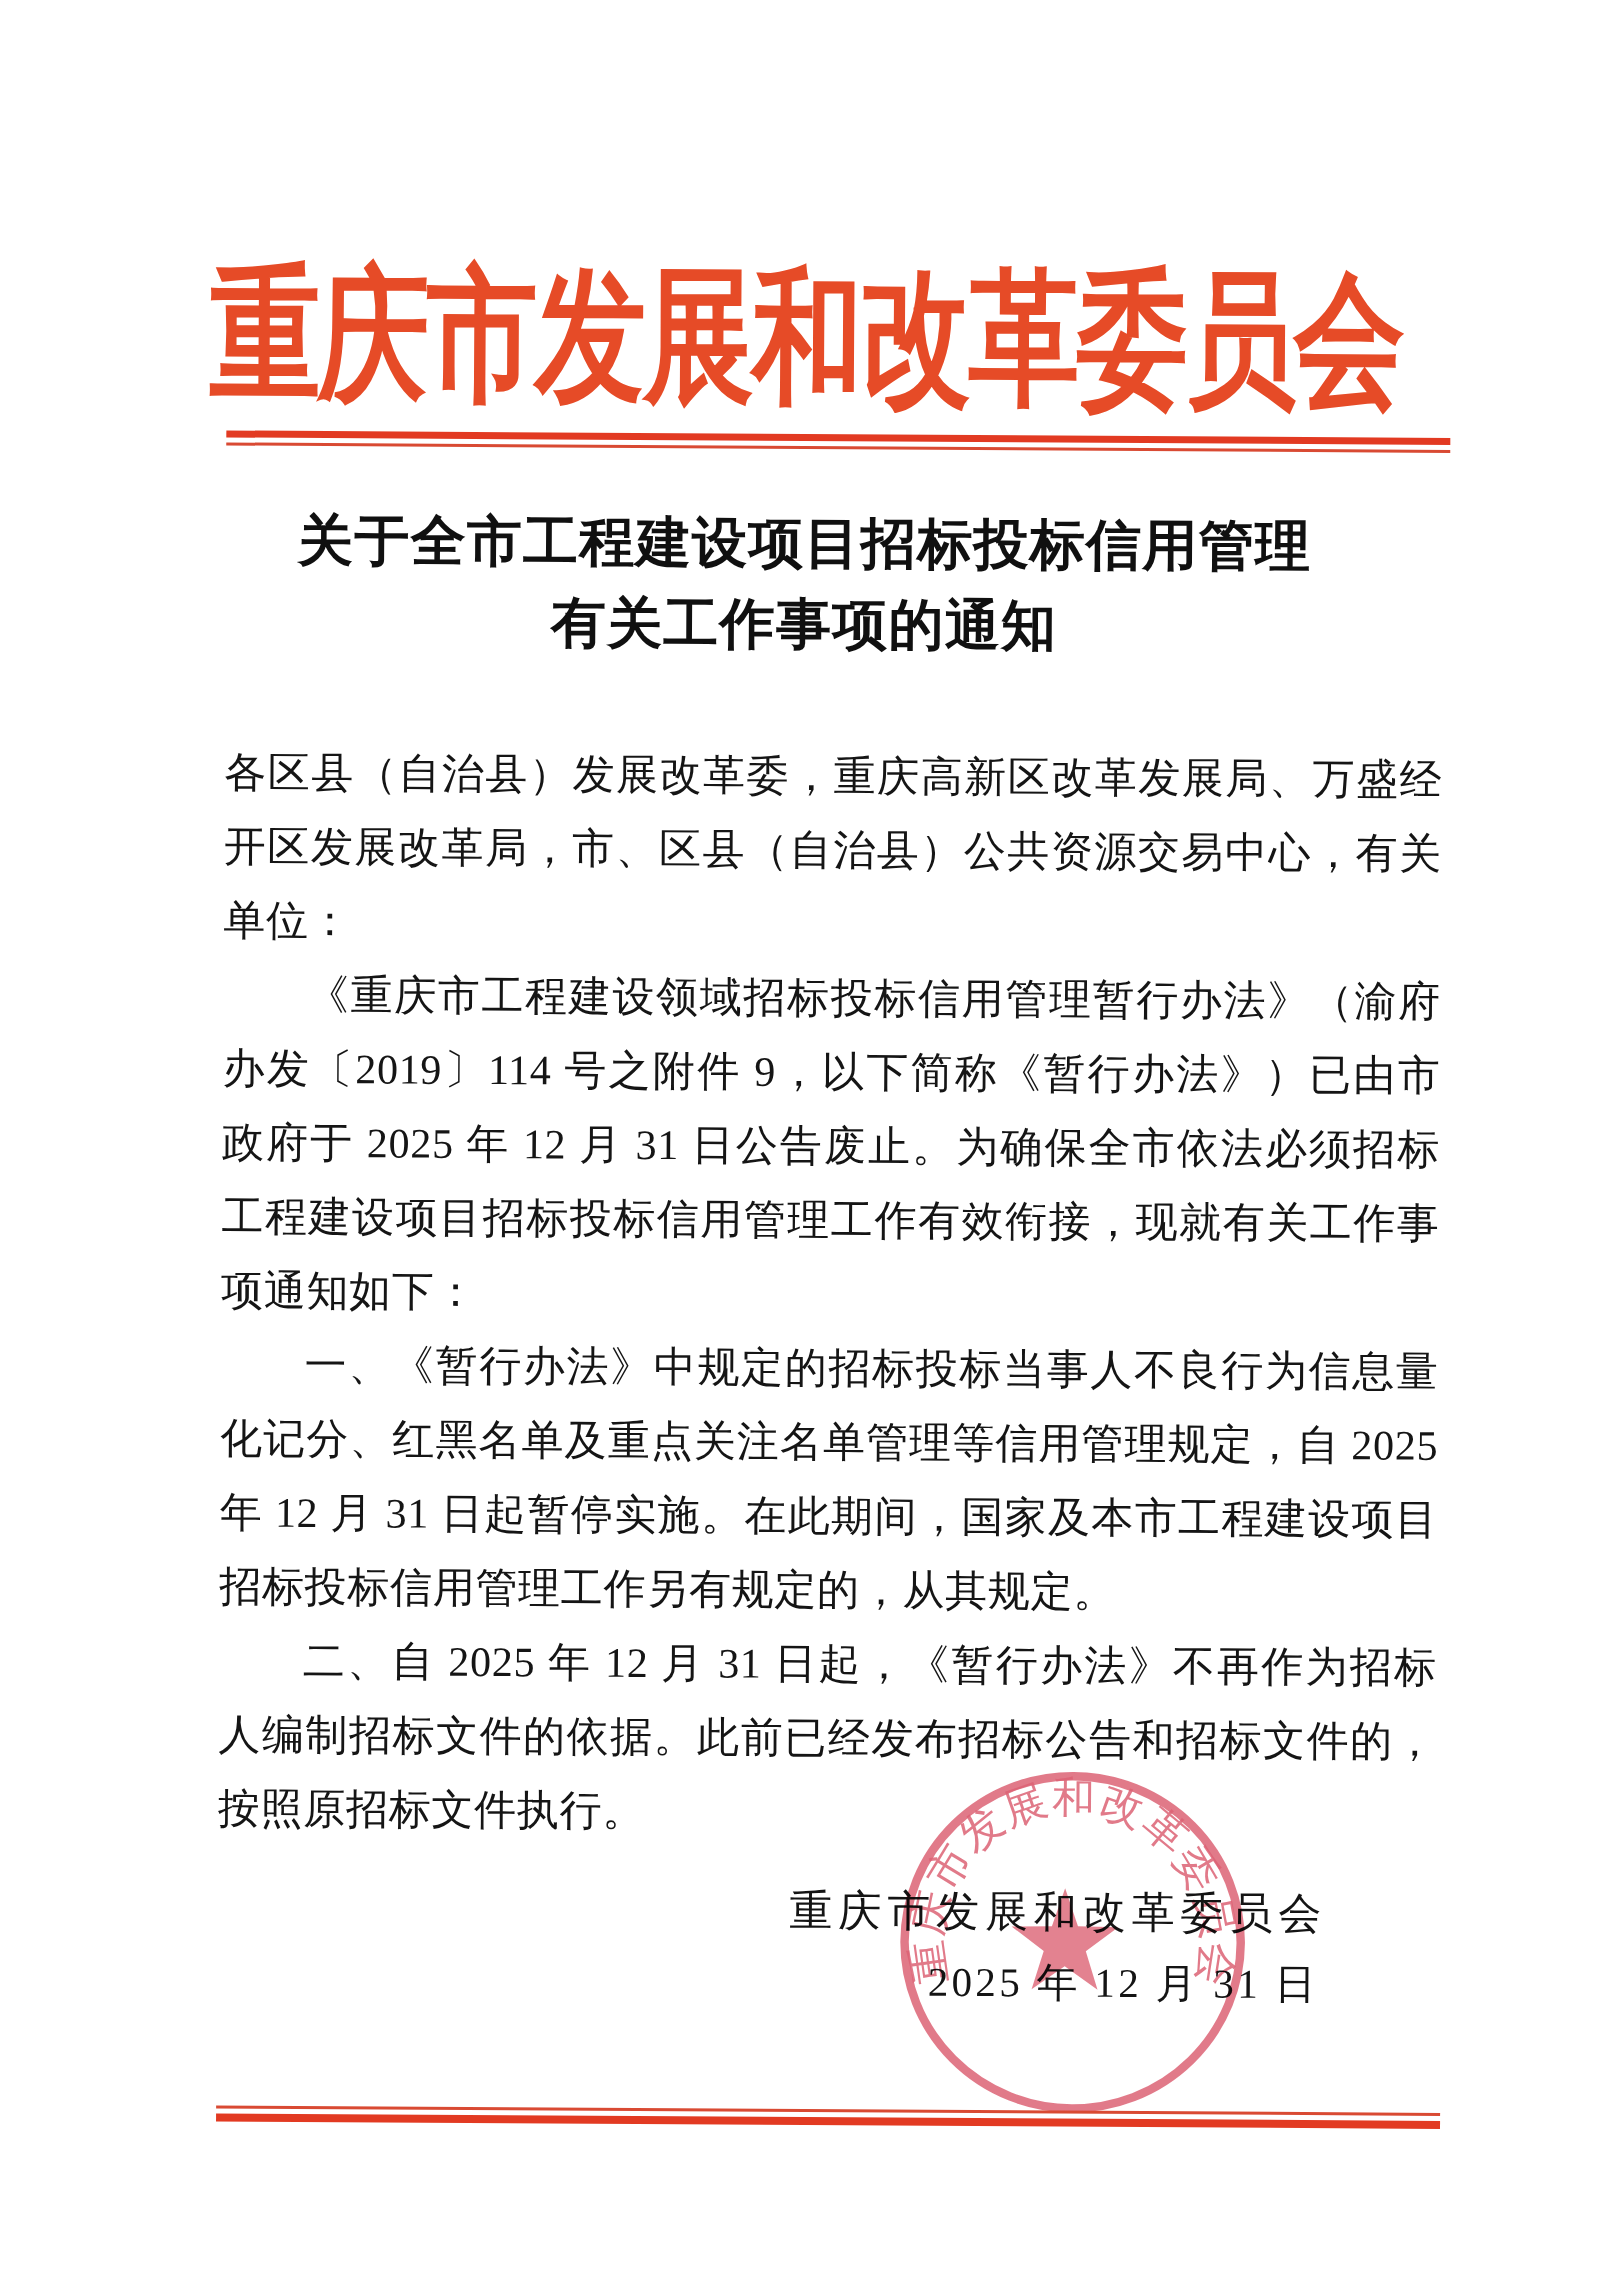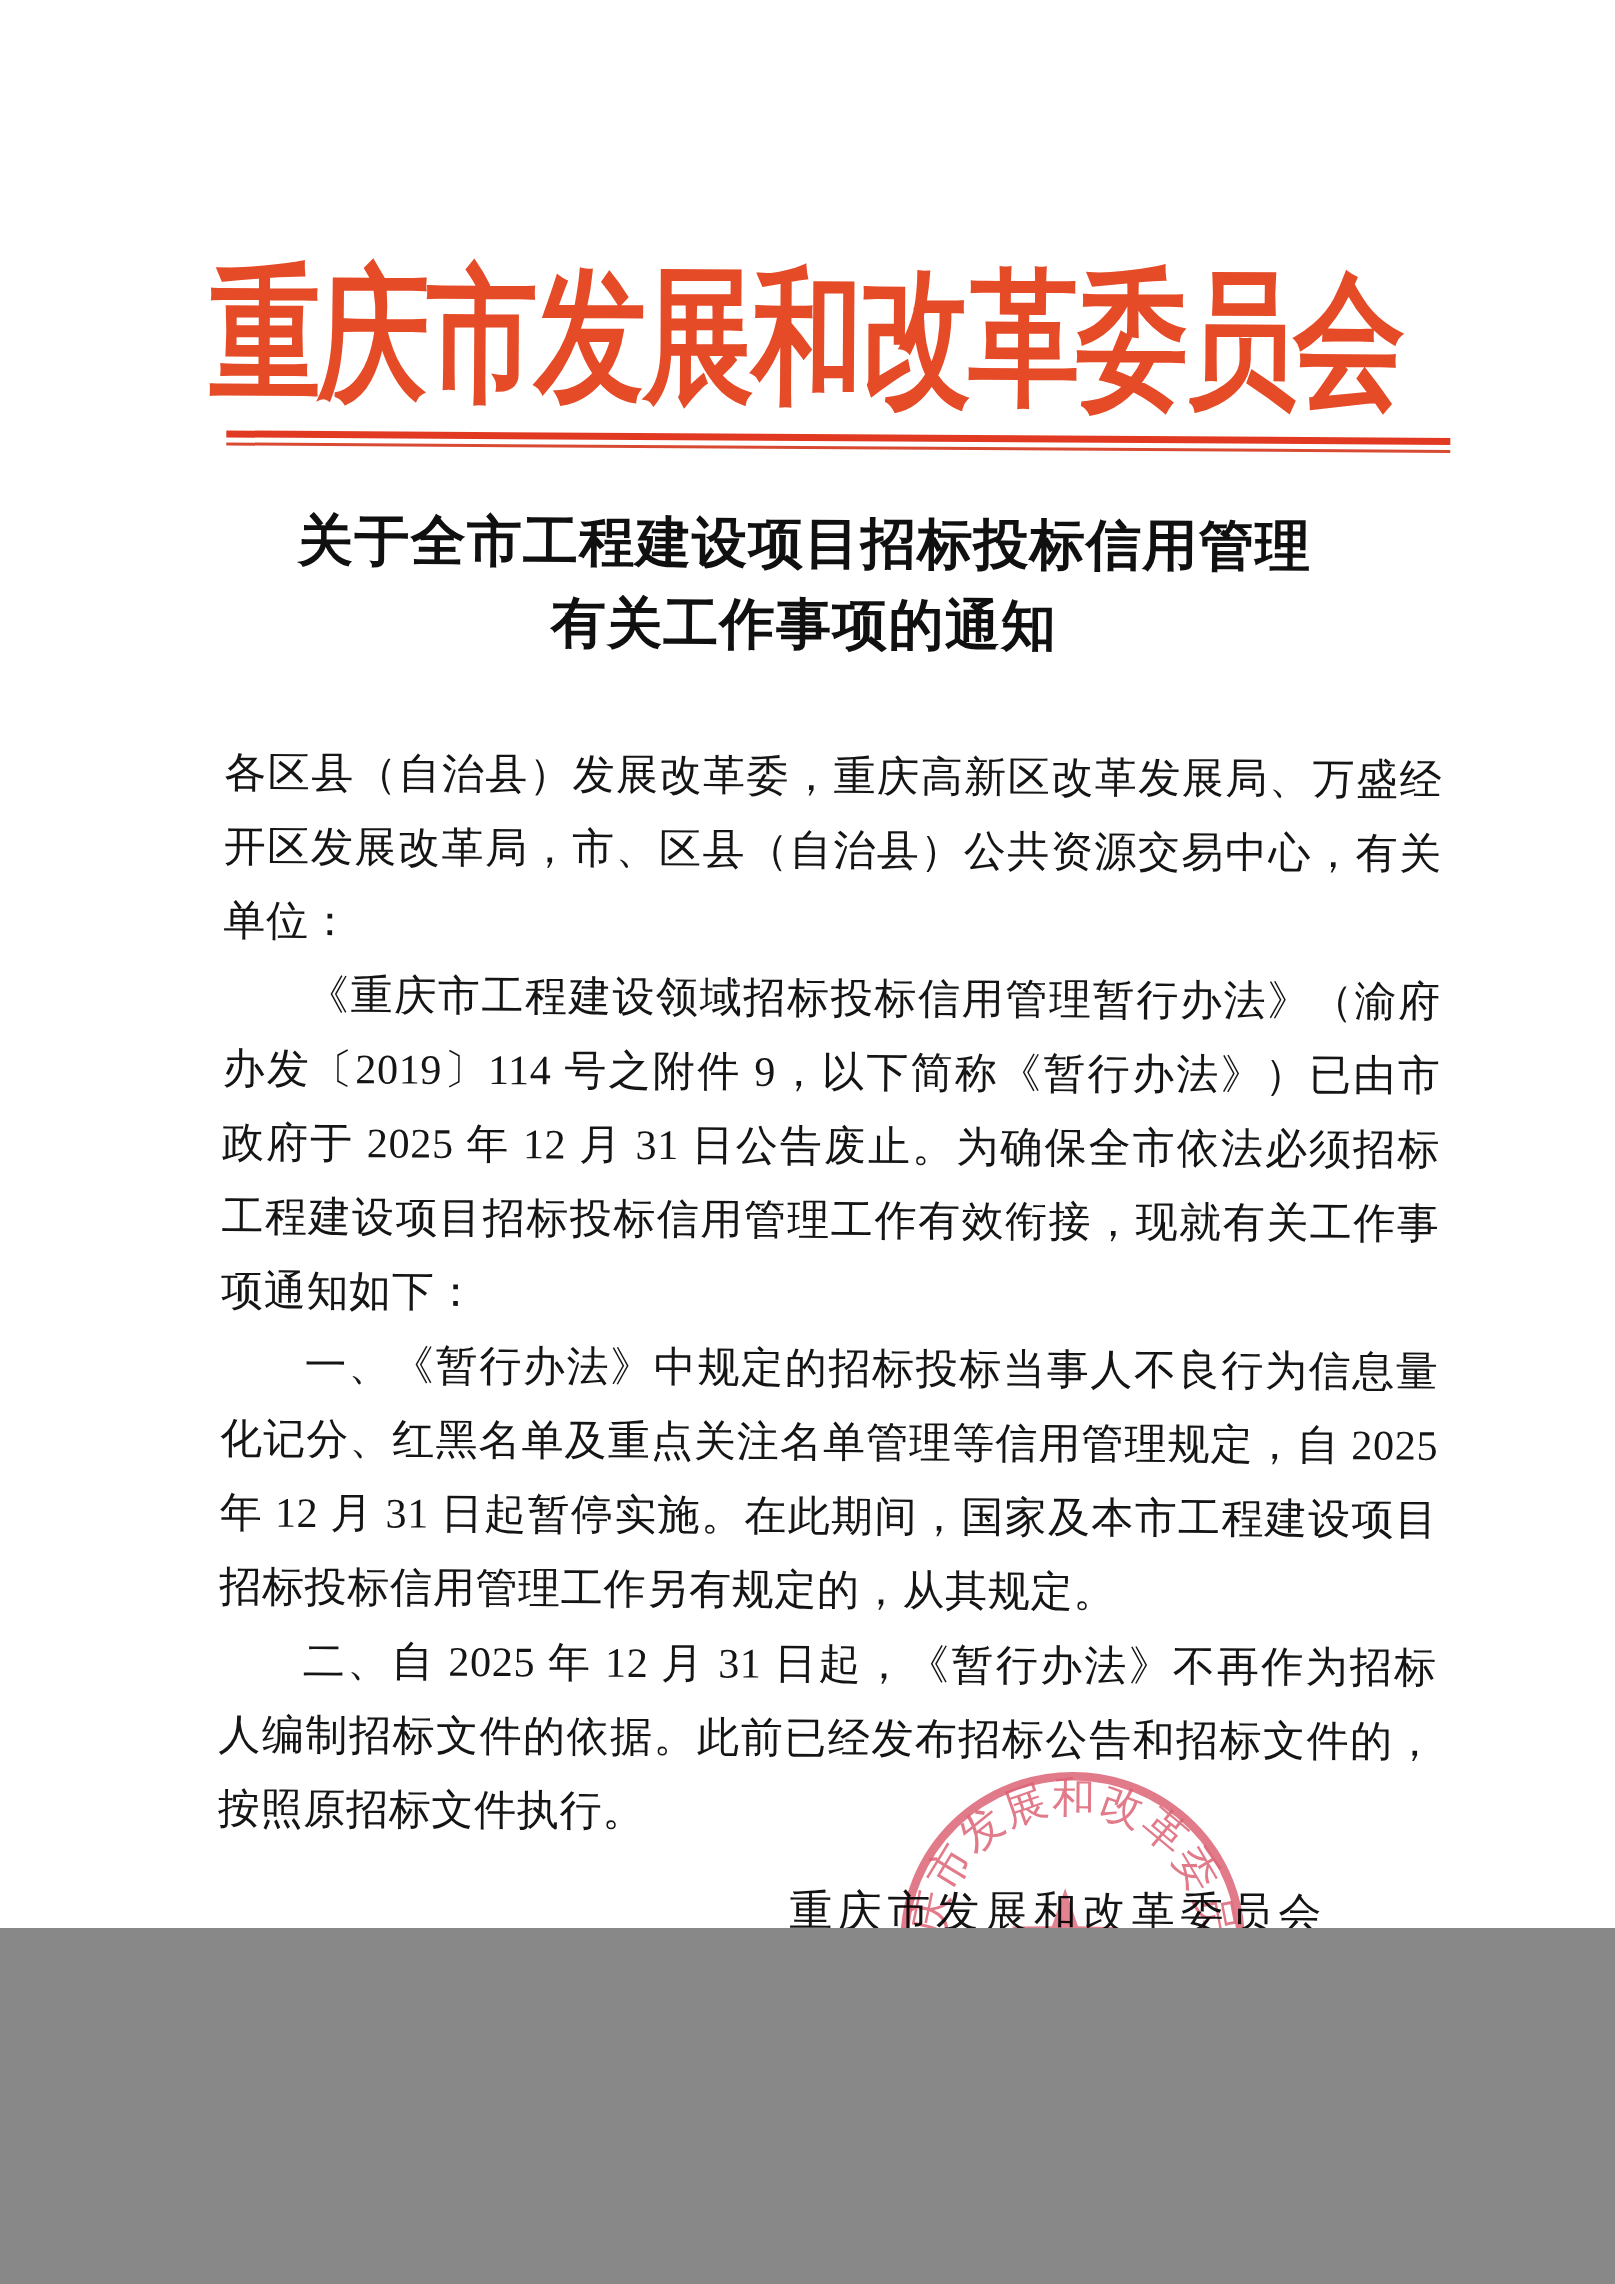--- a/index.html
+++ b/index.html
@@ -1,18 +1,18 @@
 <!DOCTYPE html>
 <html style="font-size:10.4px"><head>
 <meta charset="utf-8">
 <style>
   html,body{margin:0;padding:0;background:#888;}
   .page{
     position:relative;
-    width:1616px;height:1928px;
+    width:1616px;height:2284px;
     background:#ffffff;
     overflow:hidden;
     font-family:"Liberation Serif","DejaVu Serif",serif;
   }
   
   .tilt{
     position:absolute;inset:0;
     transform:rotate(0.35deg);
     transform-origin:50% 0;
   }

